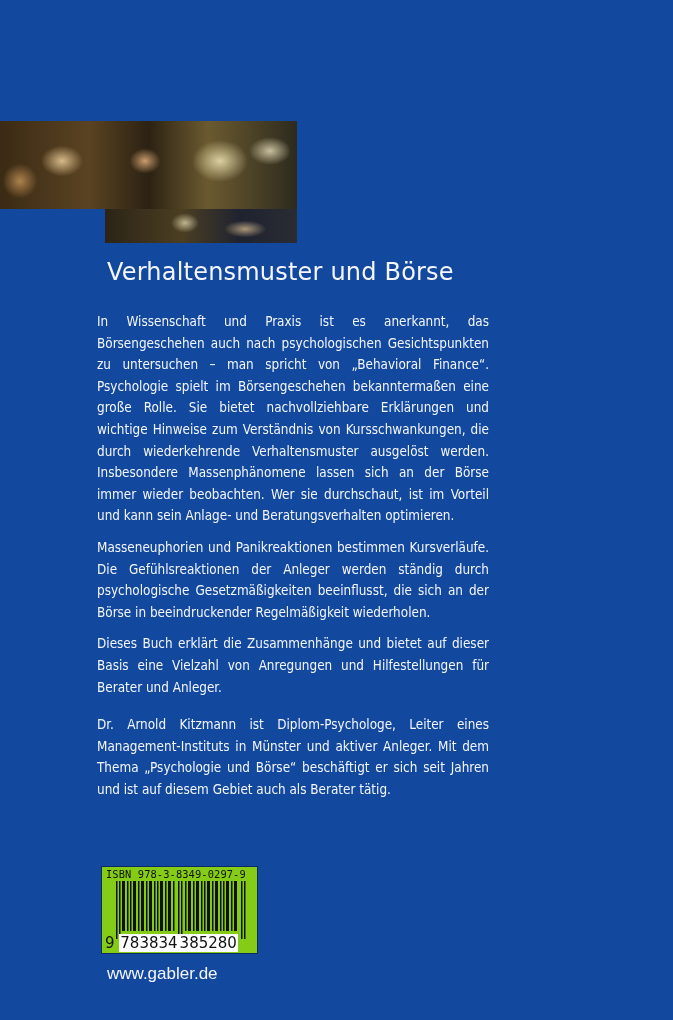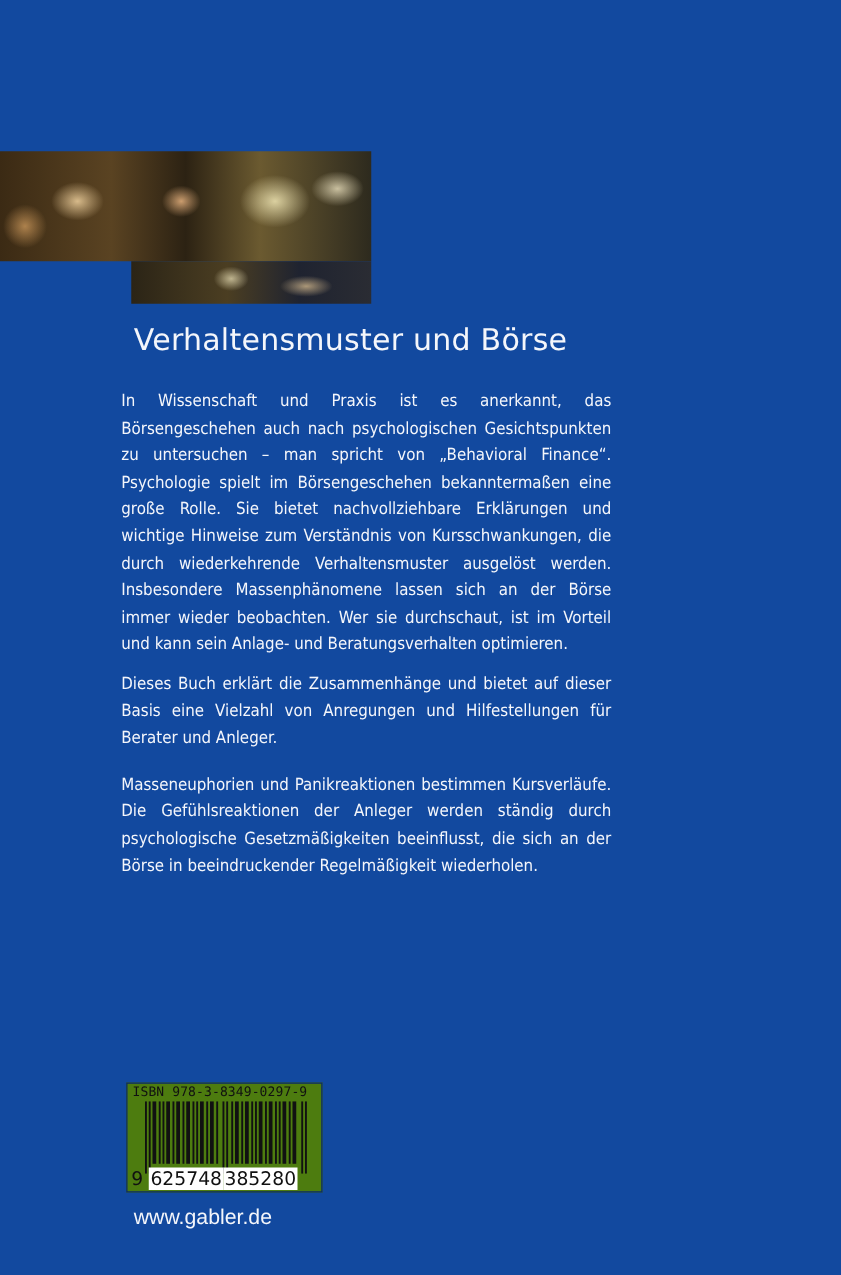--- a/index.html
+++ b/index.html
@@ -36,21 +36,21 @@
     }
     .body-text {
       position: absolute; left: 97px; top: 311px; width: 392px;
       font-size: 13.4px; line-height: 21.6px; text-align: justify;
       font-family: "DejaVu Sans Condensed", "DejaVu Sans", sans-serif;
       font-stretch: condensed;
     }
     .body-text p { margin: 0 0 10px 0; }
     .barcode-box {
       position: absolute; left: 101px; top: 866px; width: 157px; height: 88px;
-      background: #4d7c0f; box-sizing: border-box; border: 1px solid #0b2a66;
+      background: #84cc16; box-sizing: border-box; border: 1px solid #0b2a66;
     }
     .isbn {
       position: absolute; left: 4px; top: 1px; font-family: "DejaVu Sans Mono", monospace;
       font-size: 10.4px; color: #111; letter-spacing: 0.1px; white-space: nowrap;
     }
     .bars { position: absolute; left: 14px; top: 14px; width: 130px; height: 58px; }
     .bar-digits {
       position: absolute; left: 3px; top: 67px; font-family: "DejaVu Sans", sans-serif;
       font-size: 15px; color: #111; white-space: nowrap; background: transparent;
     }
@@ -65,22 +65,23 @@
 
 <div class="photo-block">
   <div class="photo-top"></div>
   <div class="photo-bottom"></div>
 </div>
 
 <h1 class="title">Verhaltensmuster und Börse</h1>
 
 <div class="body-text">
   <p>In Wissenschaft und Praxis ist es anerkannt, das Börsengeschehen auch nach psychologischen Gesichtspunkten zu untersuchen – man spricht von „Behavioral Finance“. Psychologie spielt im Börsengeschehen bekanntermaßen eine große Rolle. Sie bietet nachvollziehbare Erklärungen und wichtige Hinweise zum Verständnis von Kursschwankungen, die durch wiederkehrende Verhaltensmuster ausgelöst werden. Insbesondere Massenphänomene lassen sich an der Börse immer wieder beobachten. Wer sie durchschaut, ist im Vorteil und kann sein Anlage- und Beratungsverhalten optimieren.</p>
+  <p>Masseneuphorien und Panikreaktionen bestimmen Kursverläufe. Die Gefühlsreaktionen der Anleger werden ständig durch psychologische Gesetzmäßigkeiten beeinflusst, die sich an der Börse in beeindruckender Regelmäßigkeit wiederholen.</p>
   <p style="margin-bottom:16px">Dieses Buch erklärt die Zusammenhänge und bietet auf dieser Basis eine Vielzahl von Anregungen und Hilfestellungen für Berater und Anleger.</p>
-  <p>Masseneuphorien und Panikreaktionen bestimmen Kursverläufe. Die Gefühlsreaktionen der Anleger werden ständig durch psychologische Gesetzmäßigkeiten beeinflusst, die sich an der Börse in beeindruckender Regelmäßigkeit wiederholen.</p>
+  <p>Dr. Arnold Kitzmann ist Diplom-Psychologe, Leiter eines Management-Instituts in Münster und aktiver Anleger. Mit dem Thema „Psychologie und Börse“ beschäftigt er sich seit Jahren und ist auf diesem Gebiet auch als Berater tätig.</p>
 </div>
 
 <div class="barcode-box">
   <div class="isbn">ISBN 978-3-8349-0297-9</div>
   <svg class="bars" viewBox="0 0 130 58" preserveAspectRatio="none">
     <g fill="#111">
       <rect x="0" y="0" width="1.5" height="58"></rect>
         <rect x="3" y="0" width="1.5" height="58"></rect>
       <rect x="6" y="0" width="3" height="50"></rect>
         <rect x="11" y="0" width="1.5" height="50"></rect>
@@ -111,17 +112,17 @@
       <rect x="107" y="0" width="1.5" height="50"></rect>
         <rect x="110" y="0" width="3" height="50"></rect>
       <rect x="115" y="0" width="1.5" height="50"></rect>
         <rect x="118" y="0" width="3" height="50"></rect>
       <rect x="125" y="0" width="1.5" height="58"></rect>
         <rect x="128" y="0" width="1.5" height="58"></rect>
     </g>
   </svg>
   <div class="bar-digits">
     <span>9</span>
-    <span class="gap">625748</span><span class="gap">385280</span>
+    <span class="gap">783834</span><span class="gap">385280</span>
   </div>
 </div>
 
 <div class="url">www.gabler.de</div>
 
 </body></html>

